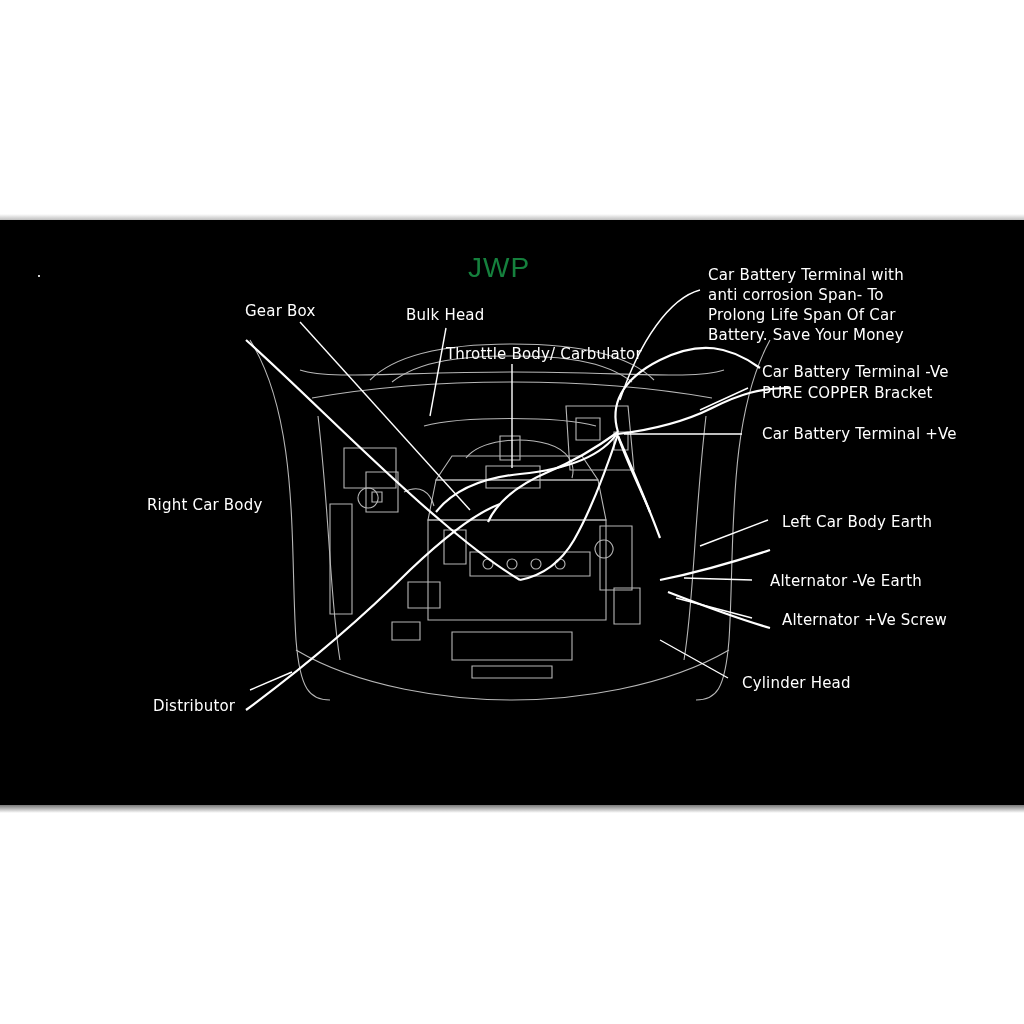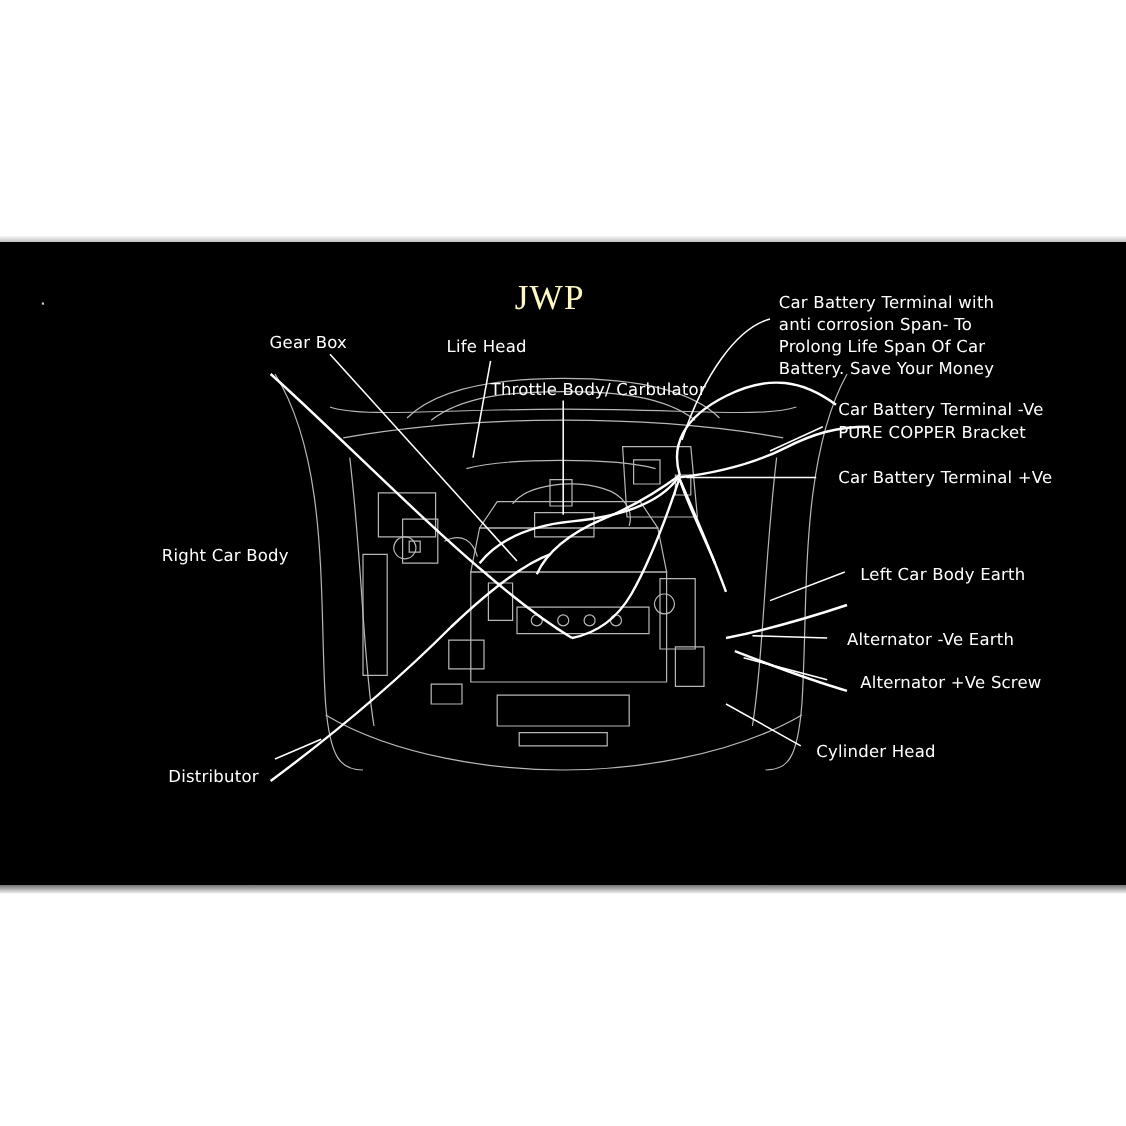--- a/index.html
+++ b/index.html
@@ -50,24 +50,24 @@
   .lbl {
     position: absolute;
     color: #ffffff;
     font-size: 15px;
     line-height: 19px;
     white-space: pre-line;
     letter-spacing: 0.2px;
   }
   #watermark {
     position: absolute;
-    color: #fef9c3;
-    font-size: 32px;
+    color: #15803d;
+    font-size: 28px;
     letter-spacing: 1px;
-    font-family: Liberation Serif, serif;
+    font-family: Liberation Sans, sans-serif;
   }
   #dot-mark {
     position: absolute;
     width: 2px;
     height: 2px;
     background: #cfcfcf;
   }
 </style>
 </head>
 <body>
@@ -153,21 +153,21 @@
         <path d="M742 214 L 624 214"></path>
         <path d="M768 300 L 700 326"></path>
         <path d="M752 360 L 684 358"></path>
         <path d="M752 398 L 676 378"></path>
         <path d="M728 458 L 660 420"></path>
         <path d="M250 470 L 292 452"></path>
       </g>
     </svg>
 
     <div class="lbl" style="left: 245px; top: 82px;">Gear Box</div>
-    <div class="lbl" style="left: 406px; top: 86px;">Life Head</div>
+    <div class="lbl" style="left: 406px; top: 86px;">Bulk Head</div>
     <div class="lbl" style="left: 446px; top: 125px; text-align: center;">Throttle Body/ Carbulator</div>
     <div class="lbl" style="left: 708px; top: 45px; line-height: 20px;">Car Battery Terminal with
 anti corrosion Span- To
 Prolong Life Span Of Car
 Battery. Save Your Money</div>
     <div class="lbl" style="left: 762px; top: 142px; line-height: 21px;">Car Battery Terminal -Ve
 PURE COPPER Bracket</div>
     <div class="lbl" style="left: 762px; top: 205px;">Car Battery Terminal +Ve</div>
     <div class="lbl" style="left: 147px; top: 276px;">Right Car Body</div>
     <div class="lbl" style="left: 782px; top: 293px;">Left Car Body Earth</div>

